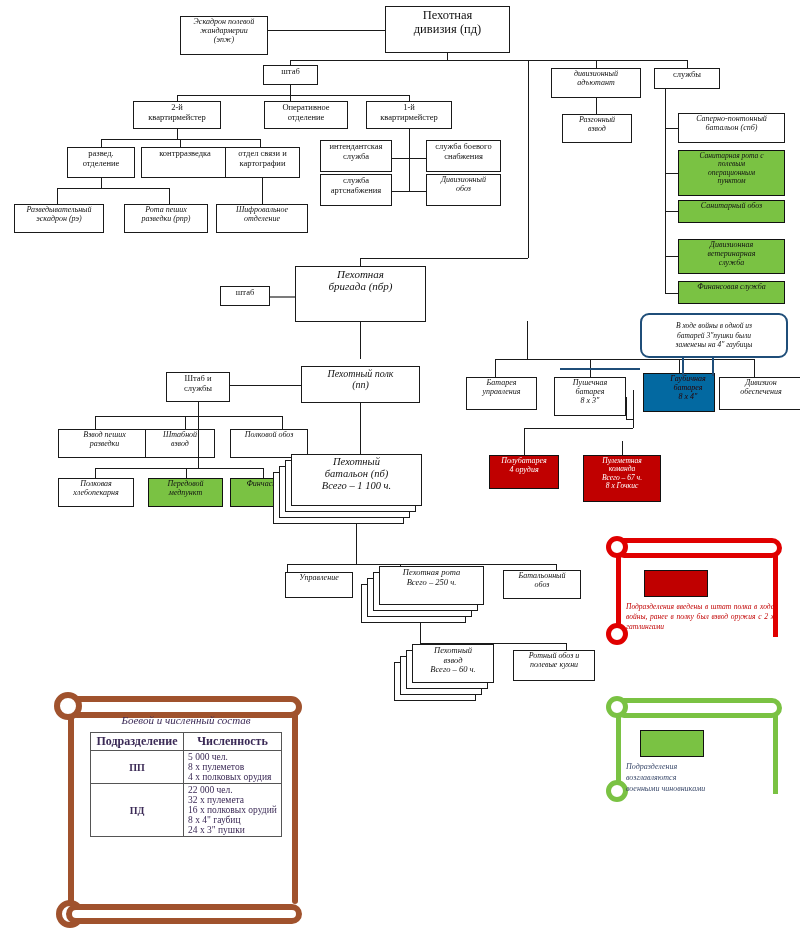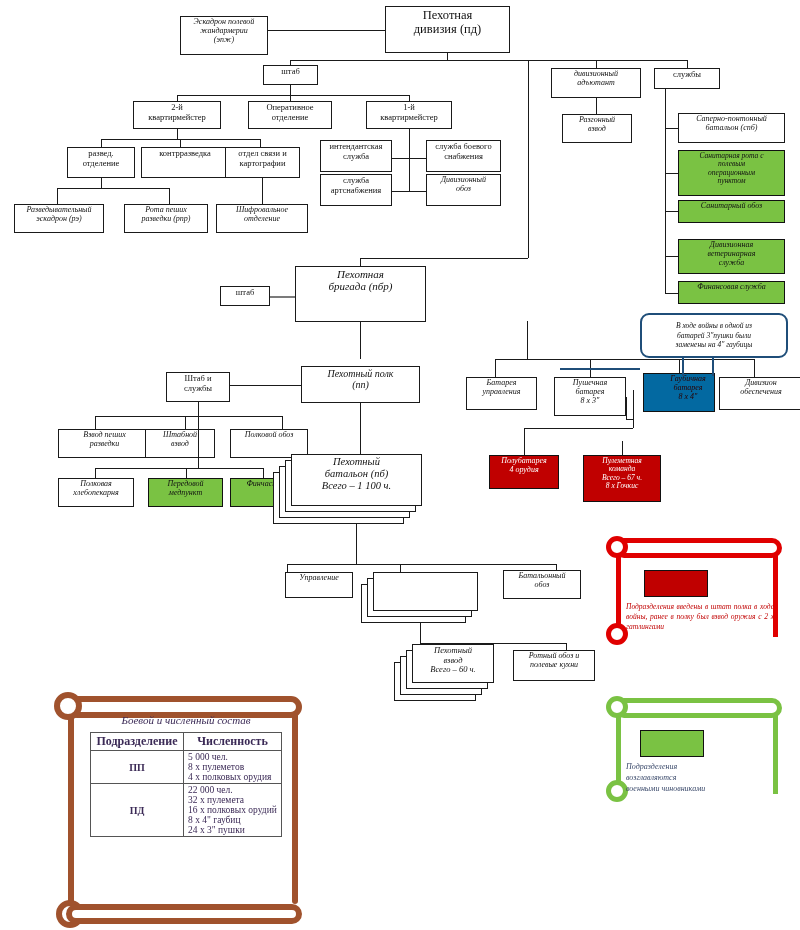--- a/index.html
+++ b/index.html
@@ -90,21 +90,21 @@
   <div class="ln lv" data-name="connector-staff-trunk" style="left:290px;top:85px;height:10px;"></div>
   <div class="ln lh" data-name="connector-staff-bus" style="left:177px;top:95px;width:232px;"></div>
   <div class="ln lv" data-name="connector-qm2-drop" style="left:177px;top:95px;height:6px;"></div>
   <div class="ln lv" data-name="connector-operative-drop" style="left:290px;top:95px;height:6px;"></div>
   <div class="ln lv" data-name="connector-qm1-drop" style="left:409px;top:95px;height:6px;"></div>
 
   <div class="node rm" data-name="node-quartermaster-2" style="left:133px;top:101px;width:88px;height:28px;font-size:8.5px;">
       <span data-name="node-quartermaster-2-label" style="white-space: pre-line;">2-й
 квартирмейстер</span>
     </div>
-  <div class="node rm" data-name="node-operational-section" style="left:248px;top:101px;width:84px;height:28px;font-size:8.5px;">
+  <div class="node rm" data-name="node-operational-section" style="left:264px;top:101px;width:84px;height:28px;font-size:8.5px;">
       <span data-name="node-operational-section-label" style="white-space: pre-line;">Оперативное
 отделение</span>
     </div>
   <div class="node rm" data-name="node-quartermaster-1" style="left:366px;top:101px;width:86px;height:28px;font-size:8.5px;">
       <span data-name="node-quartermaster-1-label" style="white-space: pre-line;">1-й
 квартирмейстер</span>
     </div>
 
   <div class="ln lv" data-name="connector-qm2-trunk" style="left:177px;top:129px;height:10px;"></div>
   <div class="ln lh" data-name="connector-qm2-bus" style="left:101px;top:139px;width:159px;"></div>
@@ -342,20 +342,24 @@
   <div class="ln lv" data-name="connector-pehrota-drop" style="left:400px;top:564px;height:8px;"></div>
   <div class="ln lv" data-name="connector-batoboz-drop" style="left:556px;top:564px;height:8px;"></div>
 
   <div class="node it" data-name="node-battalion-hq" style="left:285px;top:572px;width:68px;height:26px;font-size:8px;">
       <span data-name="node-battalion-hq-label">Управление</span>
     </div>
 
   <div class="stack" data-name="node-rifle-company-stack-3" style="left:361px;top:584px;width:105px;height:39px;"></div>
   <div class="stack" data-name="node-rifle-company-stack-2" style="left:367px;top:578px;width:105px;height:39px;"></div>
   <div class="stack" data-name="node-rifle-company-stack-1" style="left:373px;top:572px;width:105px;height:39px;"></div>
+  <div class="node it" data-name="node-rifle-company" style="left:379px;top:566px;width:105px;height:39px;font-size:8.5px;">
+      <span data-name="node-rifle-company-label" style="white-space: pre-line;">Пехотная рота
+Всего – 250 ч.</span>
+    </div>
 
   <div class="node it" data-name="node-battalion-train" style="left:503px;top:570px;width:78px;height:29px;font-size:8px;">
       <span data-name="node-battalion-train-label" style="white-space: pre-line;">Батальонный
 обоз</span>
     </div>
 
   <div class="ln lv" data-name="connector-company-trunk" style="left:420px;top:623px;height:20px;"></div>
   <div class="ln lh" data-name="connector-company-bus" style="left:420px;top:643px;width:146px;"></div>
   <div class="ln lv" data-name="connector-rotnyoboz-drop" style="left:566px;top:643px;height:7px;"></div>
   <div class="ln lv" data-name="connector-pehvzvod-drop" style="left:420px;top:643px;height:7px;"></div>

